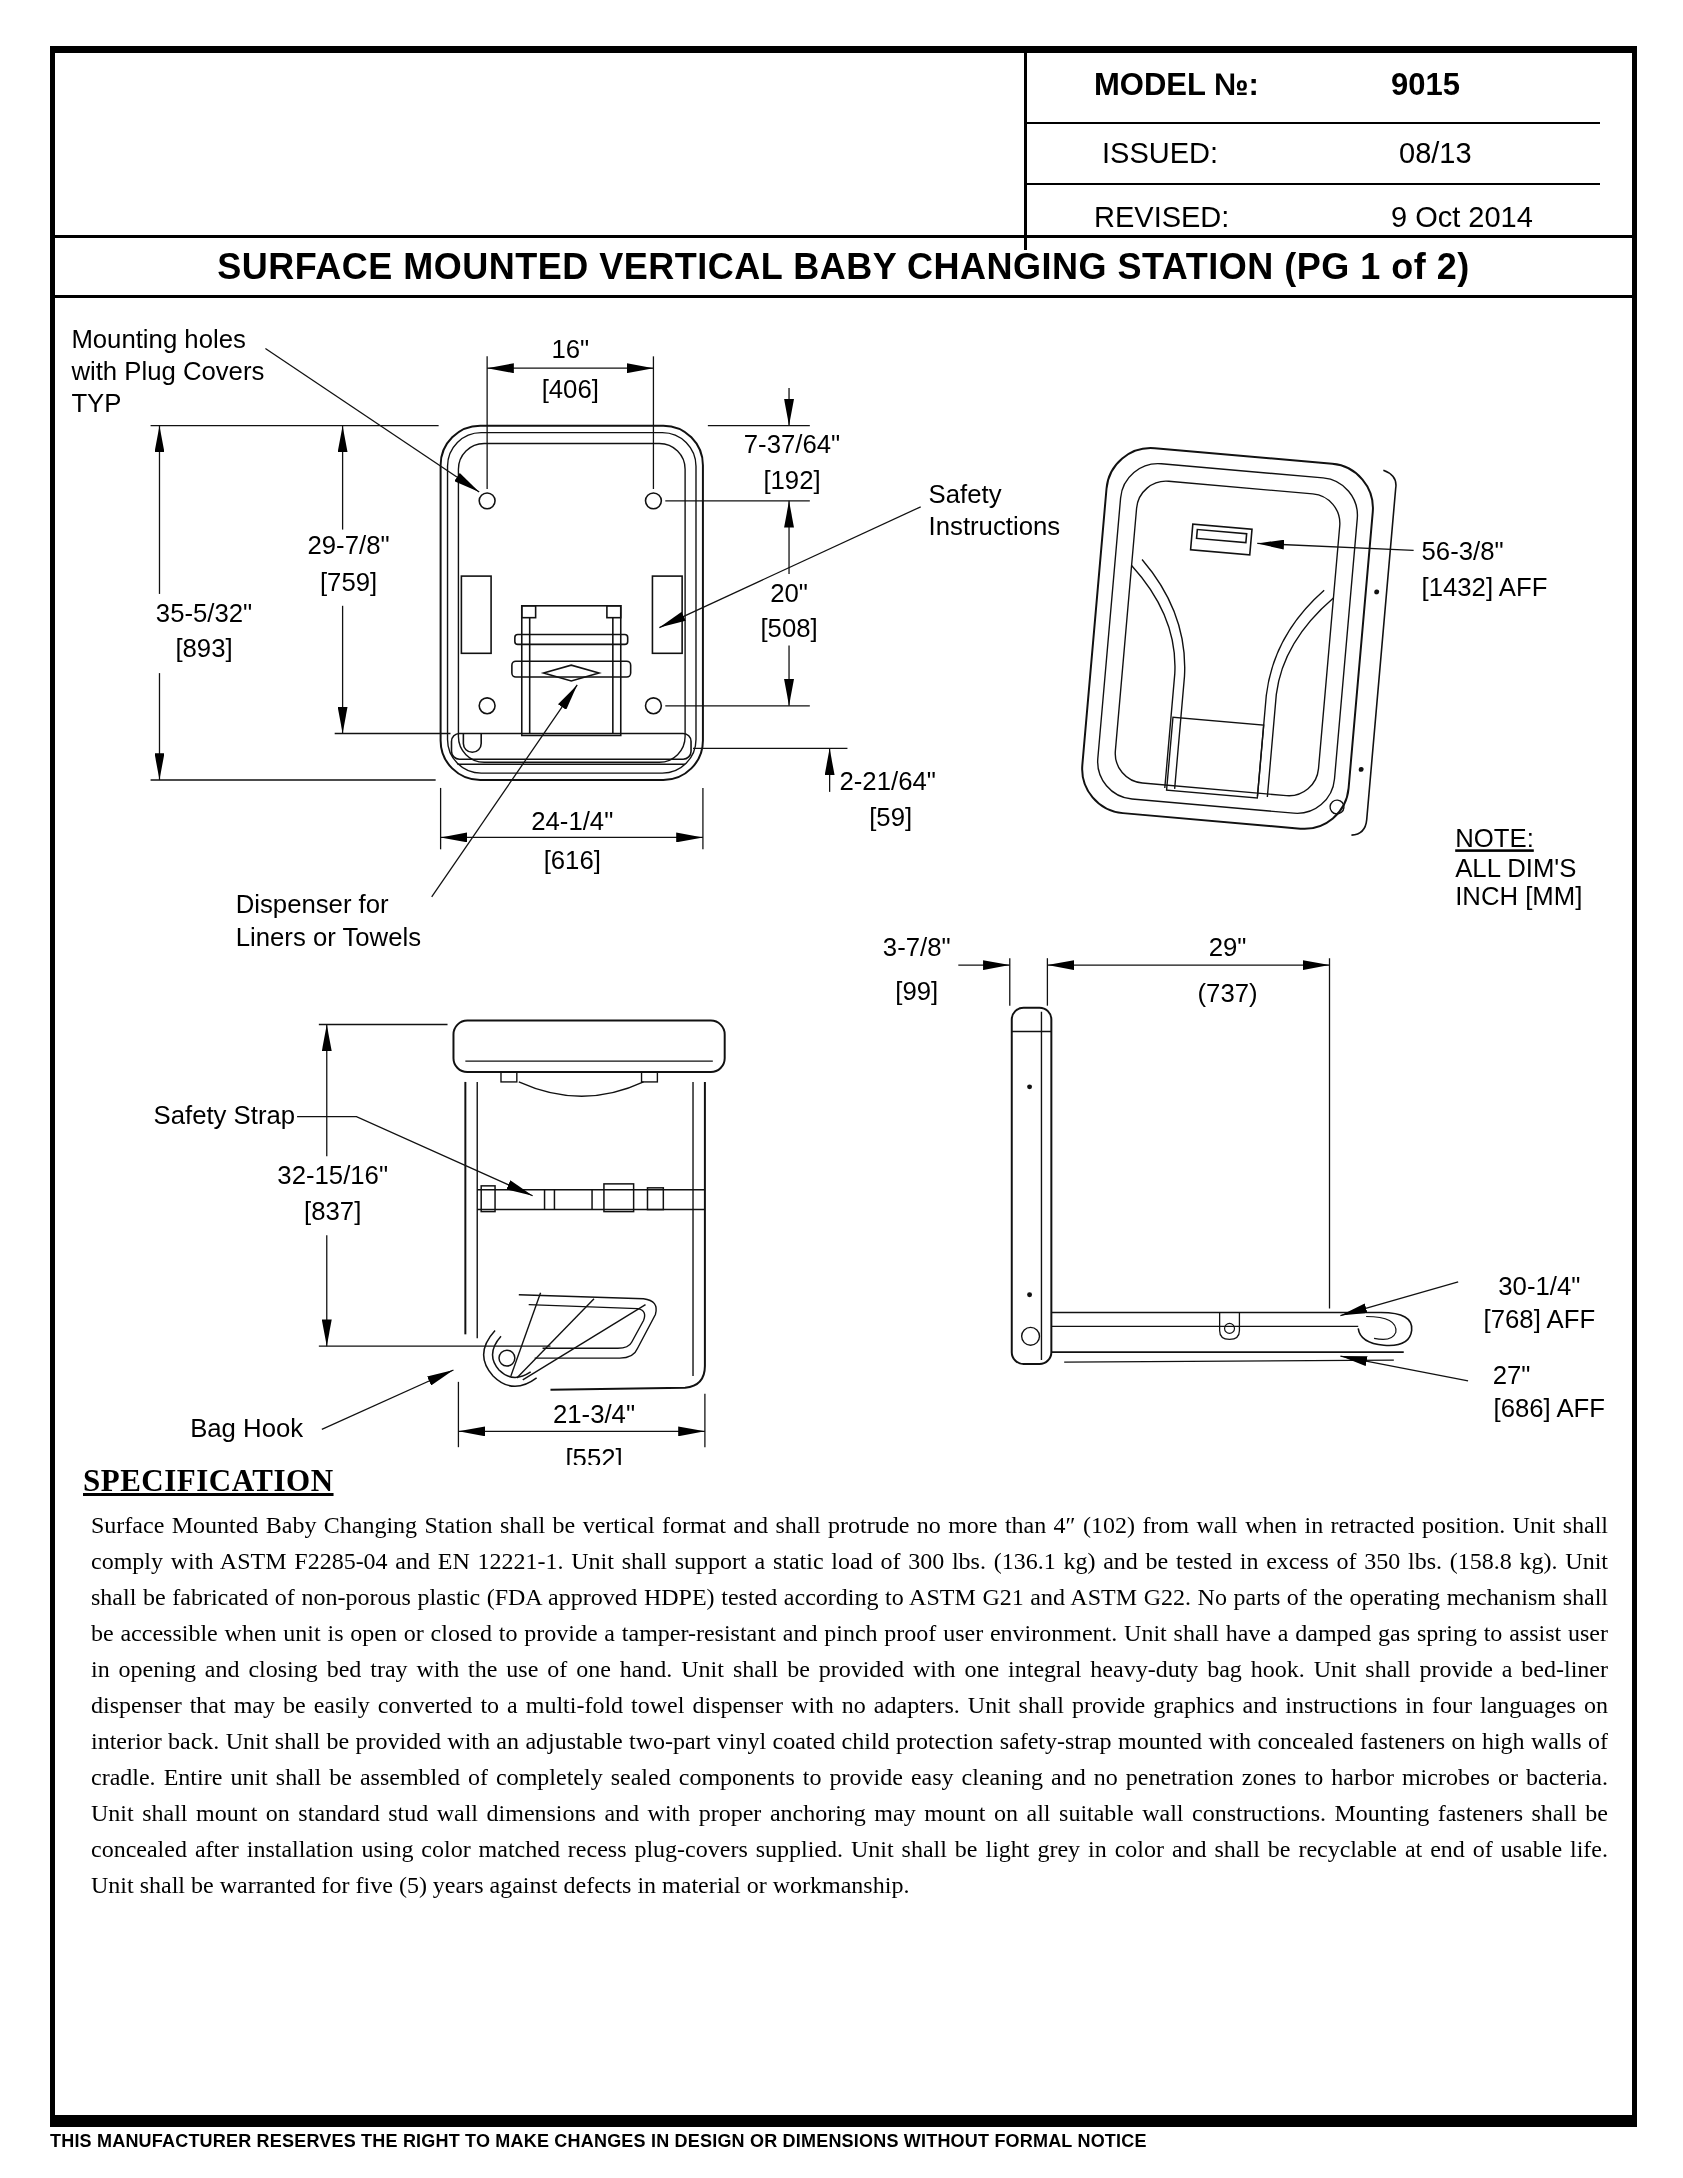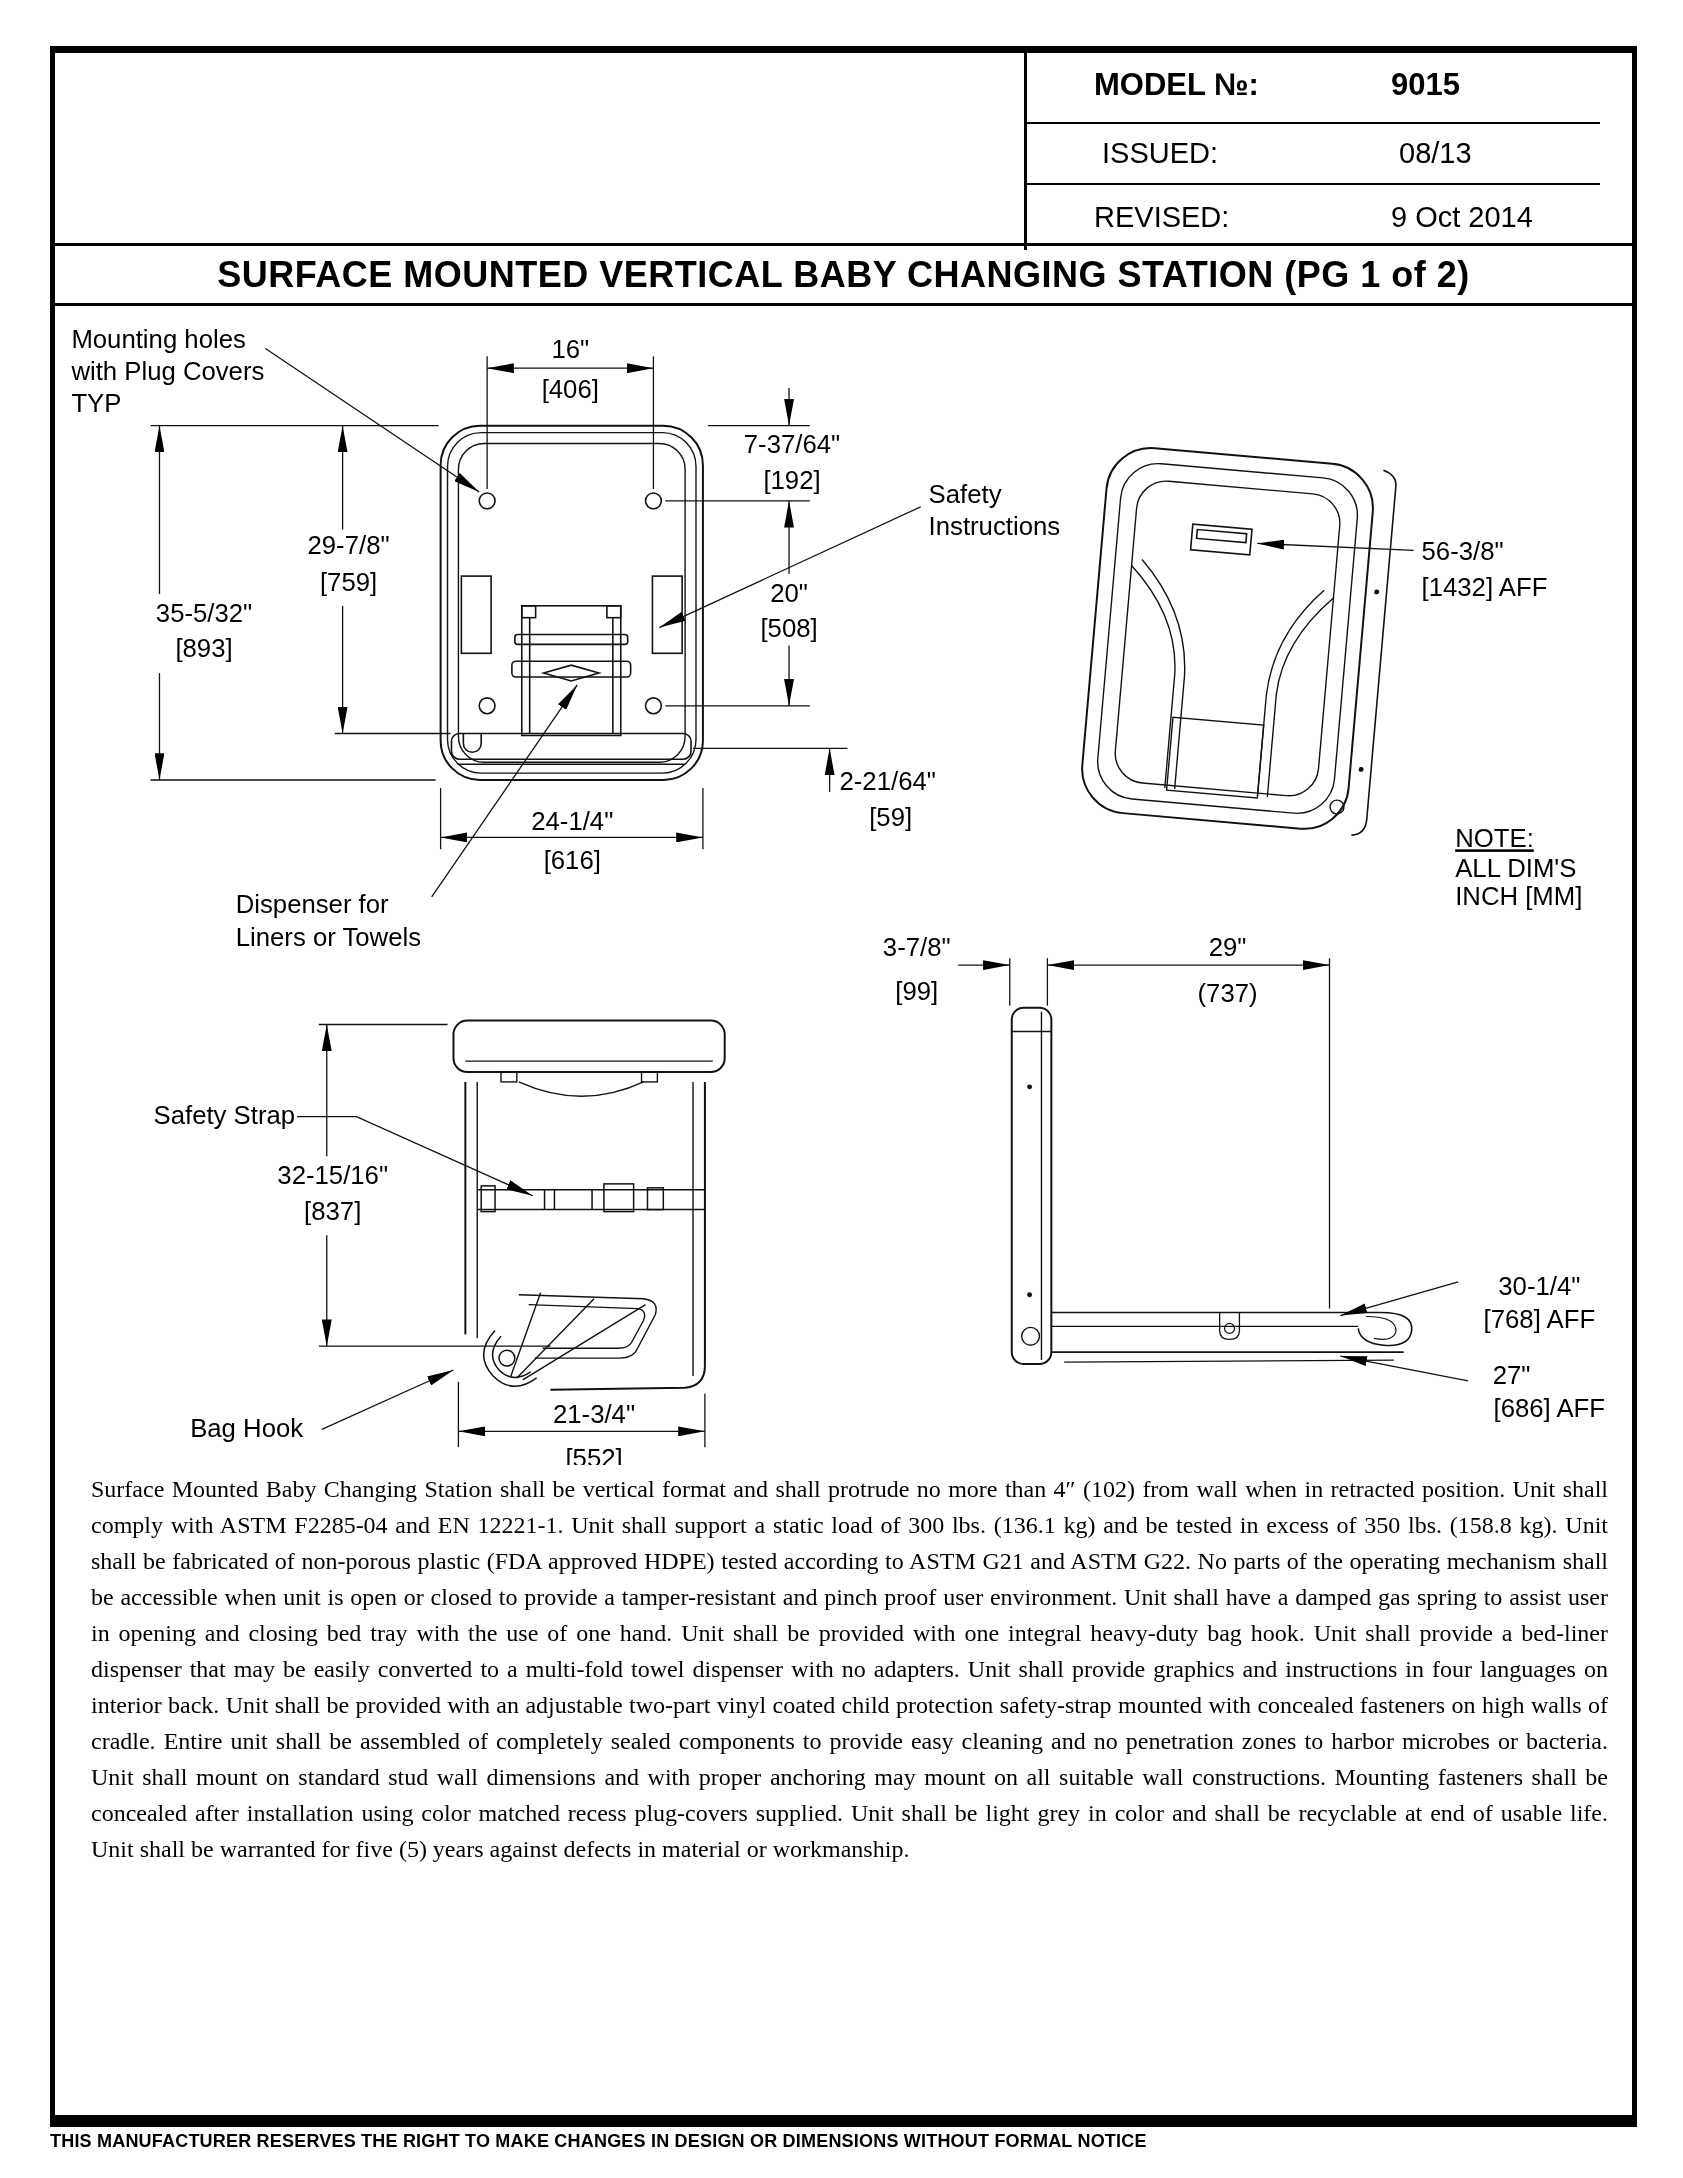--- a/index.html
+++ b/index.html
@@ -10,21 +10,21 @@
   #hdr{position:absolute;left:1024px;top:47px;width:576px;height:203px;
        border-left:3px solid #000;box-sizing:border-box;}
   .hrow{display:flex;align-items:center;box-sizing:border-box;}
   .hrow1{height:77px;border-bottom:2px solid #000;font-weight:bold;font-size:31px;}
   .hrow2{height:61px;border-bottom:2px solid #000;font-size:29px;padding-left:8px;}
   .hrow3{height:64px;font-size:29px;}
   .hlabel{width:297px;padding-left:67px;}
   .hvalue{flex:1;}
   .hrow1 .hvalue{font-weight:bold;}
   
-  #titleband{position:absolute;left:50px;top:243px;width:1587px;height:63px;
+  #titleband{position:absolute;left:50px;top:235px;width:1587px;height:63px;
              border-top:3px solid #000;border-bottom:3px solid #000;box-sizing:border-box;
              display:flex;align-items:center;justify-content:center;
              font-weight:bold;font-size:36px;letter-spacing:0.5px;}
   
   #spec{position:absolute;left:83px;top:1463px;width:1533px;}
   #spec h2{margin:0 0 8px 0;font-family:"Liberation Serif",serif;font-size:31px;
            text-decoration:underline;text-decoration-thickness:3px;letter-spacing:0.5px;}
   #spec p{margin:8px;font-family:"Liberation Serif",serif;font-size:24px;line-height:36px;
           text-align:justify;}
   
@@ -301,19 +301,20 @@
       <text x="1565" y="1432" text-anchor="middle">[686] AFF</text>
 
       <text x="192" y="1452">Bag Hook</text>
 
       <text x="600" y="1438" text-anchor="middle">21-3/4"</text>
       <text x="600" y="1482" text-anchor="middle">[552]</text>
     </g>
   </svg>
 
   <div id="spec">
+    <h2>SPECIFICATION</h2>
     <p>Surface Mounted Baby Changing Station shall be vertical format and shall protrude no more than 4″ (102) from wall when in retracted position.  Unit shall comply with ASTM F2285-04 and  EN 12221-1.  Unit shall support a static load of 300 lbs. (136.1 kg) and be tested in excess of 350 lbs. (158.8 kg).  Unit shall be fabricated of non-porous plastic (FDA approved HDPE) tested according to ASTM G21 and ASTM G22.  No parts of the operating mechanism shall be accessible when unit is open or closed to provide a tamper-resistant and pinch proof user environment.  Unit shall have a damped gas spring to assist user in opening and closing bed tray with the use of one hand.  Unit shall be provided with one integral heavy-duty bag hook.  Unit shall provide a bed-liner dispenser that may be easily converted to a  multi-fold towel dispenser with no adapters.  Unit shall provide graphics and instructions in four languages on interior back.  Unit shall be provided with an adjustable two-part vinyl coated child protection safety-strap mounted with concealed fasteners on high walls of cradle.  Entire unit shall be assembled of completely sealed components to provide easy cleaning and no penetration zones to harbor microbes or bacteria.  Unit shall mount on standard stud wall dimensions and with proper anchoring may mount on all suitable wall constructions.  Mounting fasteners shall be  concealed after installation using color matched recess plug-covers supplied.  Unit shall be light grey in color and shall be recyclable at end of usable life.  Unit shall be warranted for five (5) years against defects in material or workmanship.</p>
   </div>
 
   <div id="footer">THIS MANUFACTURER RESERVES THE RIGHT TO MAKE CHANGES IN DESIGN OR DIMENSIONS WITHOUT FORMAL NOTICE</div>
 
 </div>
 
 
 </body></html>

